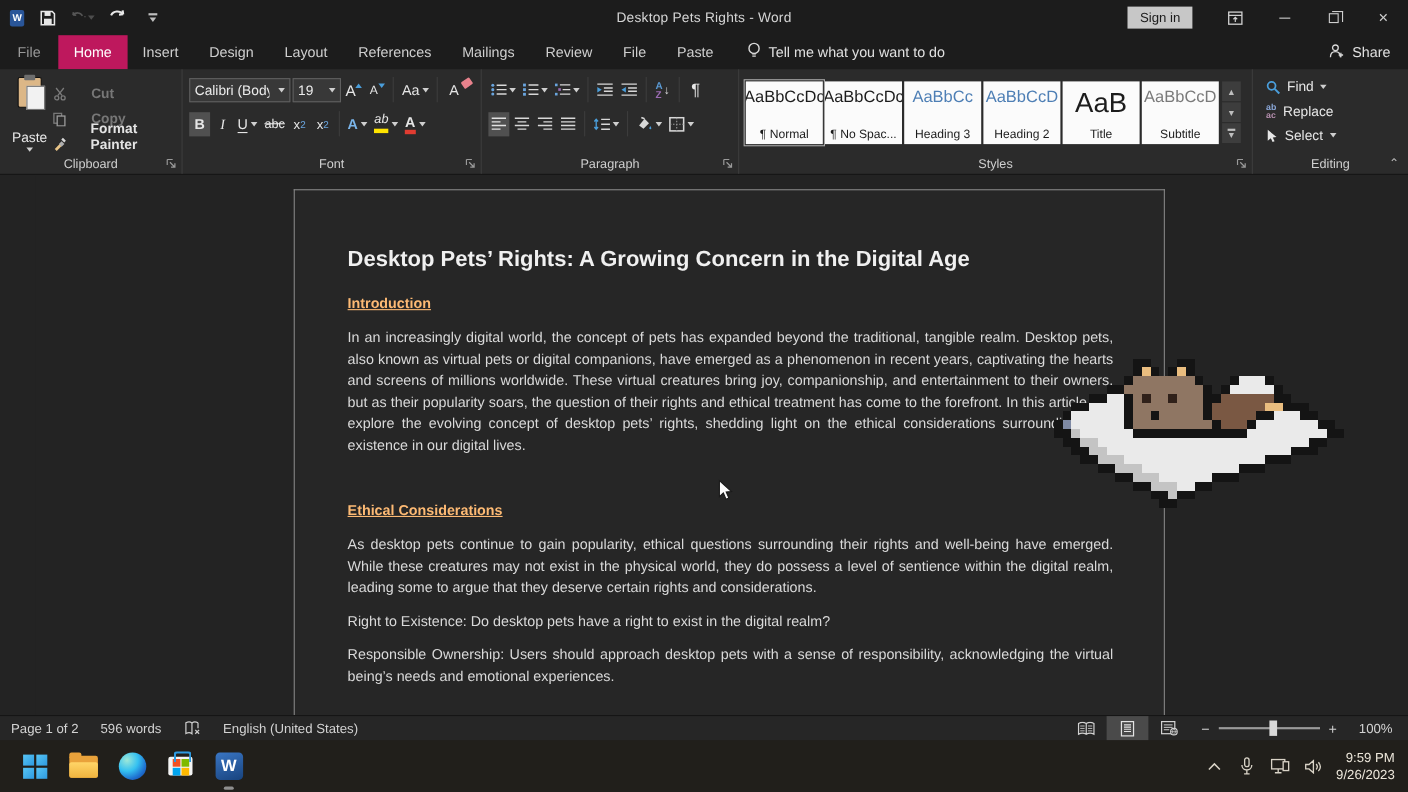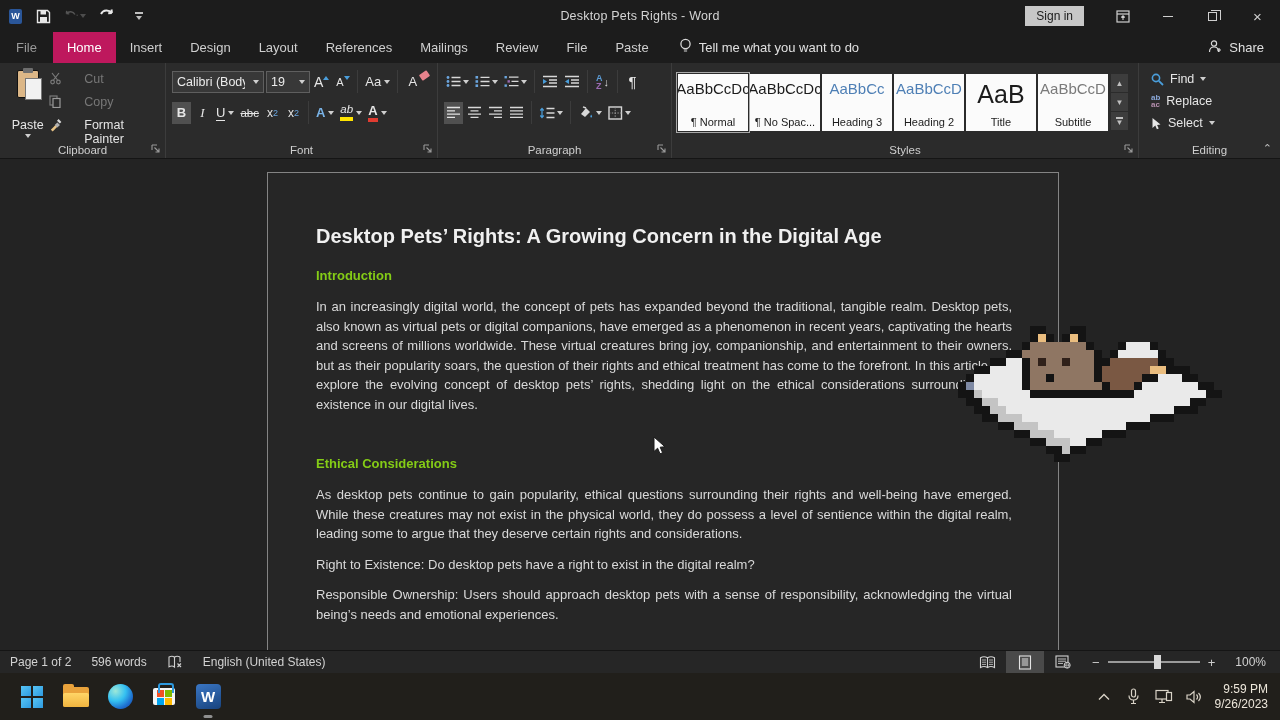--- a/index.html
+++ b/index.html
@@ -40,21 +40,21 @@
   .dd { width:0; height:0; border-left:3px solid transparent; border-right:3px solid transparent; border-top:4px solid #cfcfcf; display:inline-block; }
   .vsep { width:1px; background:#3c3c3c; margin:2px 3px; align-self:stretch; }
 
   
   .g-clip { width:166px; display:flex; }
   .paste-btn { width:46px; height:70px; display:flex; flex-direction:column; align-items:center; color:#e6e6e6; font-size:12.5px; }
   .clipboard-ic { width:22px; height:28px; background:#dcb787; border:1px solid #111; border-radius:2px; position:relative; margin-top:2px; }
   .clipboard-ic:before { content:""; position:absolute; top:-3px; left:5px; width:10px; height:5px; background:#6e6e6e; border-radius:1px; }
   .clipboard-ic:after { content:""; position:absolute; right:-4px; top:7px; width:15px; height:20px; background:#f2f2f2; border:1px solid #777; }
   .clip-col { display:flex; flex-direction:column; justify-content:flex-start; gap:3px; padding-top:4px; font-size:12.5px; }
-  .srow { display:flex; align-items:flex-start; gap:22px; height:20px; color:#e4e4e4; }
+  .srow { display:flex; align-items:flex-end; gap:22px; height:20px; color:#e4e4e4;font-weight:bold; }
   .srow.dis { color:#777; }
 
   
   .g-font { width:272px; }
   .frow { display:flex; align-items:center; height:27px; gap:2px; }
   .combo { height:22px; background:#383838; border:1px solid #5f5f5f; color:#ececec; font-size:12.5px; display:flex; align-items:center; padding:0 4px; gap:8px; }
   .combo .val { white-space:nowrap; overflow:hidden; }
   .fbtn { min-width:19px; height:22px; padding:0 2px; font-size:13px; }
   .blue-tri-up { width:0;height:0;border-left:3px solid transparent;border-right:3px solid transparent;border-bottom:4px solid #4a9edb; }
   .blue-tri-dn { width:0;height:0;border-left:3px solid transparent;border-right:3px solid transparent;border-top:4px solid #4a9edb; }
@@ -89,21 +89,21 @@
   
   .g-edit { width:141px; border-right:none; padding-left:12px; }
   .erow { display:flex; align-items:center; gap:6px; height:22px; font-size:12.5px; color:#e6e6e6; }
   .replace-ic { font-size:8px; line-height:7px; font-weight:bold; }
   .replace-ic .t{ color:#8aa7d8; } .replace-ic .b{ color:#b48ead; }
 
   
   .workspace { position:absolute; top:160px; left:0; width:1280px; height:490px; background:#232323;margin-left:32px; }
   .page { position:absolute; left:235px; top:12px; width:792px; height:478px; background:#262626; border:1px solid #848484; border-bottom:none; padding:50px 46px 0 48px; color:#d9d9d9; }
   .doc-title { font-size:20px; font-weight:bold; color:#f0f0f0; line-height:26px; }
-  .doc-h2 { font-size:13px; font-weight:bold; color:#84cc16; line-height:16px; }
+  .doc-h2 { font-size:13px; font-weight:bold; color:#fdba74; line-height:16px;text-decoration:underline; }
   .doc-p { font-size:13px; line-height:19.5px; text-align:justify; }
   .mt-h-intro { margin-top:19px; } .mt-p { margin-top:13px; }
   .mt-h-ethics { margin-top:42px; } .mt-p-sm { margin-top:11px; }
 
   
   .pet { position:absolute; left:958px; top:326px; width:264px; height:136px; }
   .cursor { position:absolute; left:653px; top:436px; }
 
   
   .statusbar { position:absolute; top:650px; left:0; width:1280px; height:23px; background:#262626; border-top:1px solid #151515; display:flex; align-items:center; color:#d2d2d2; font-size:12px; }

